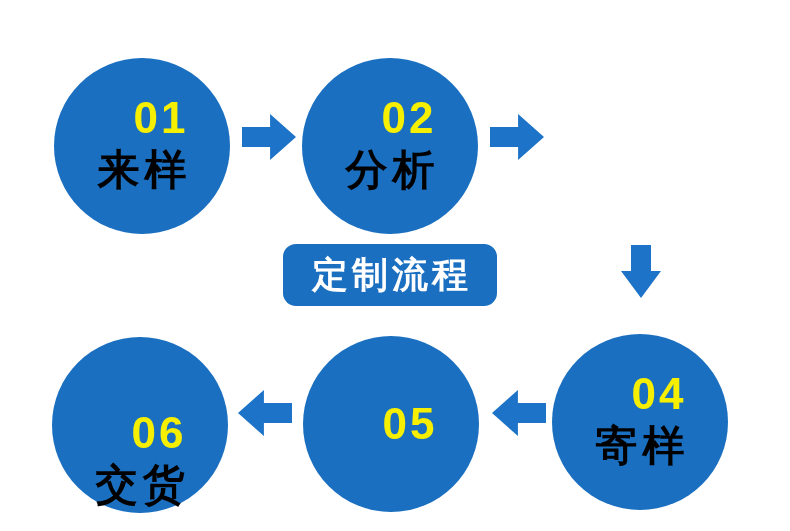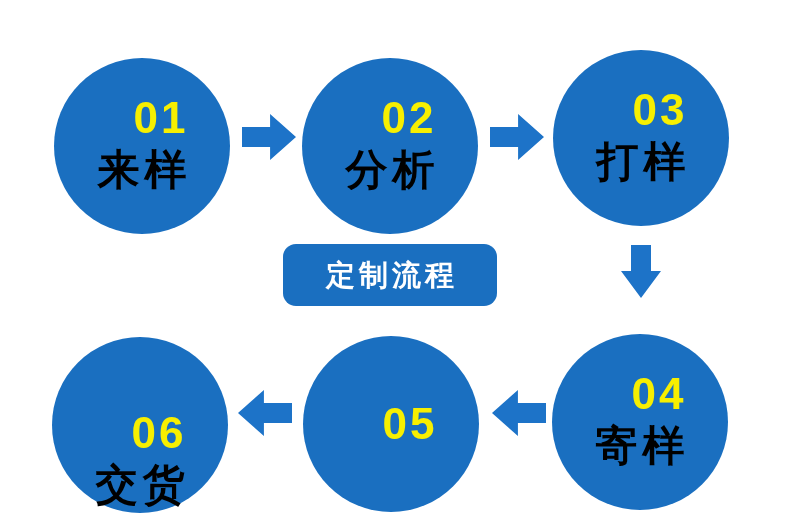--- a/index.html
+++ b/index.html
@@ -76,21 +76,21 @@
     left: 283px; top: 244px;
     width: 214px; height: 62px;
     background: #1a6fc0;
     border-radius: 13px;
     display: flex;
     align-items: center;
     justify-content: center;
   }
   .badge span {
     color: #ffffff;
-    font-size: 29px;
+    font-size: 36px;
     font-weight: 700;
     letter-spacing: 4px;
     padding-left: 4px; 
     line-height: 1;
   }
 </style>
 </head>
 <body>
 
 <div class="canvas">
@@ -102,24 +102,20 @@
 
   <div class="arrow right a1"></div>
 
   <div class="circle c2">
     <div class="num">02</div>
     <div class="lbl">分析</div>
   </div>
 
   <div class="arrow right a2"></div>
 
-  <div class="circle c3">
-    <div class="num">03</div>
-    <div class="lbl">打样</div>
-  </div>
 
   <div class="arrow down a3"></div>
 
   <div class="badge">
     <span>定制流程</span>
   </div>
 
   <div class="circle c4">
     <div class="num">04</div>
     <div class="lbl">寄样</div>

